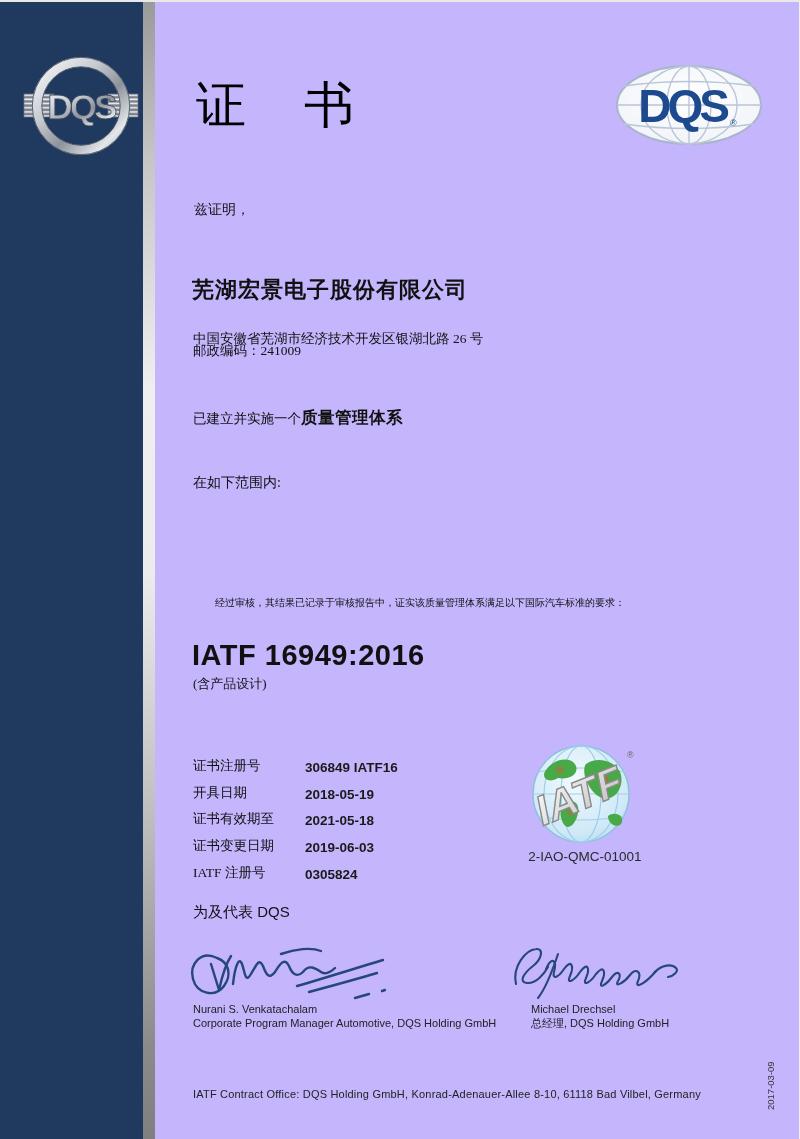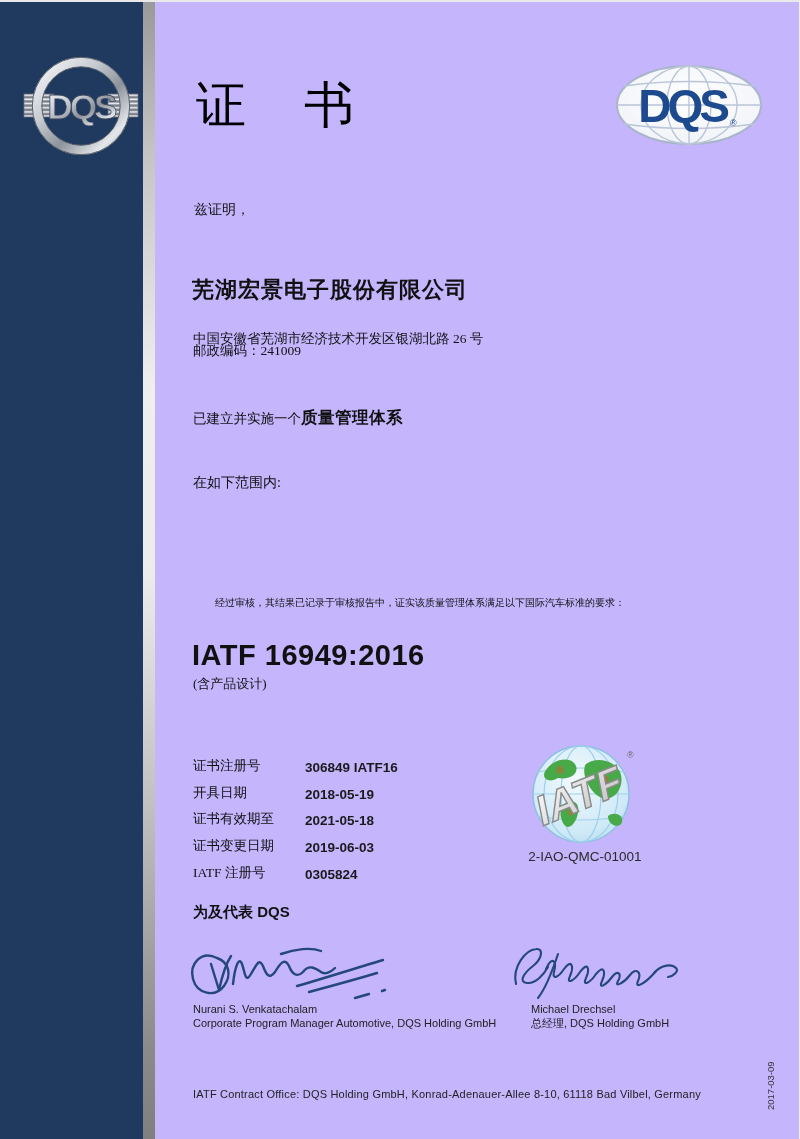--- a/index.html
+++ b/index.html
@@ -26,21 +26,21 @@
   .audit { left:192px; top:594px; font-size:10px; width:560px;margin-left:23px; }
   .standard { left:192px; top:637px; font-size:29px; font-weight:bold;
     font-family:"Liberation Sans","DejaVu Sans",sans-serif; letter-spacing:0.5px; }
   .standard-note { left:193px; top:673px; font-size:13px; }
   .details { left:193px; top:746px; width:300px; }
   .details .row { display:flex; height:26.8px; align-items:flex-end; }
   .details .lbl { width:112px; font-size:13.5px; }
   .details .val { font-family:"Liberation Sans","DejaVu Sans",sans-serif; font-size:13.5px; font-weight:bold; color:#1a1a1a; }
   .iatf-reg { left:524px; top:847px; width:122px; text-align:center;
     font-family:"Liberation Sans","DejaVu Sans",sans-serif; font-size:13.5px; color:#2a2a2a; }
-  .behalf { left:193px; top:901px; font-size:15px; font-weight:bold;
+  .behalf { left:193px; top:901px; font-size:15px; font-weight:normal;
     font-family:"Liberation Sans","DejaVu Sans",sans-serif; }
   .signer { font-family:"Liberation Sans","DejaVu Sans",sans-serif; font-size:11px; line-height:13.5px; color:#222; }
   .signer-left { left:193px; top:1001px; }
   .signer-right { left:514px; top:1001px;margin-left:17px; }
   .footer { left:193px; top:1086px; font-family:"Liberation Sans","DejaVu Sans",sans-serif;
     font-size:11px; color:#222; letter-spacing:0.2px; }
   .side-date { left:765px; top:1108px; transform:rotate(-90deg); transform-origin:0 0;
     font-family:"Liberation Sans","DejaVu Sans",sans-serif; font-size:9.5px; color:#333; white-space:nowrap; }
 </style>
 </head>

